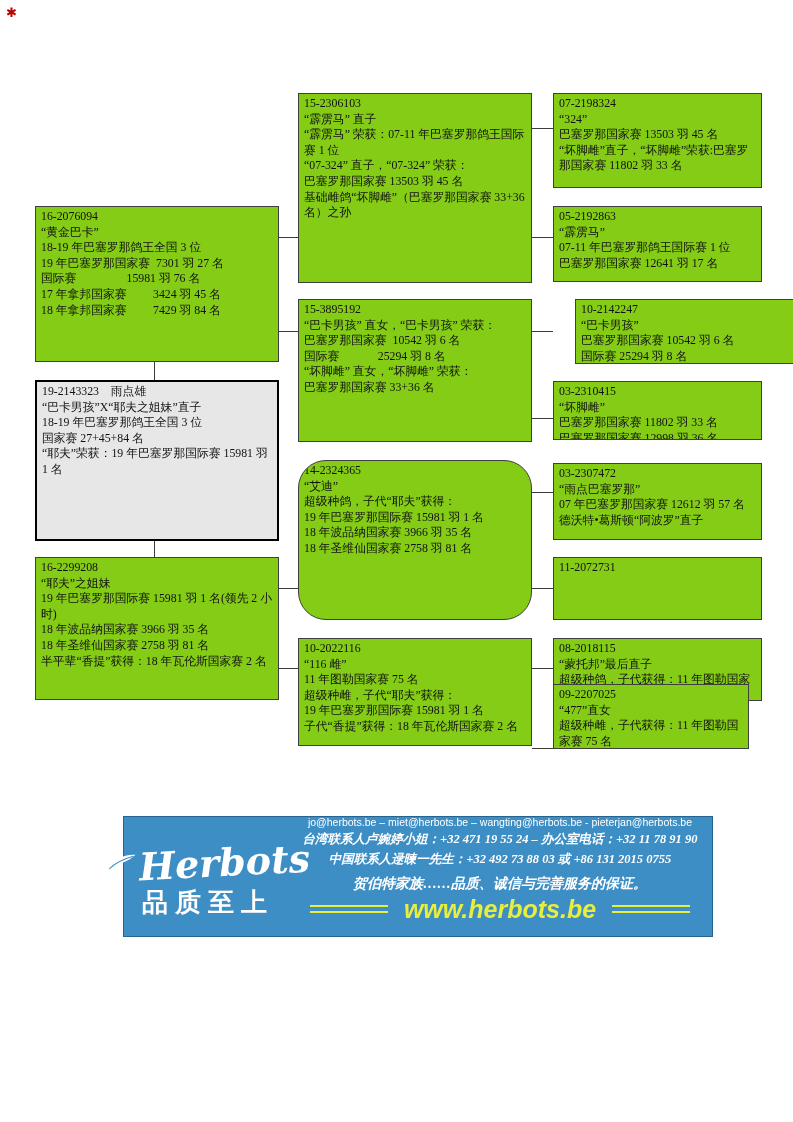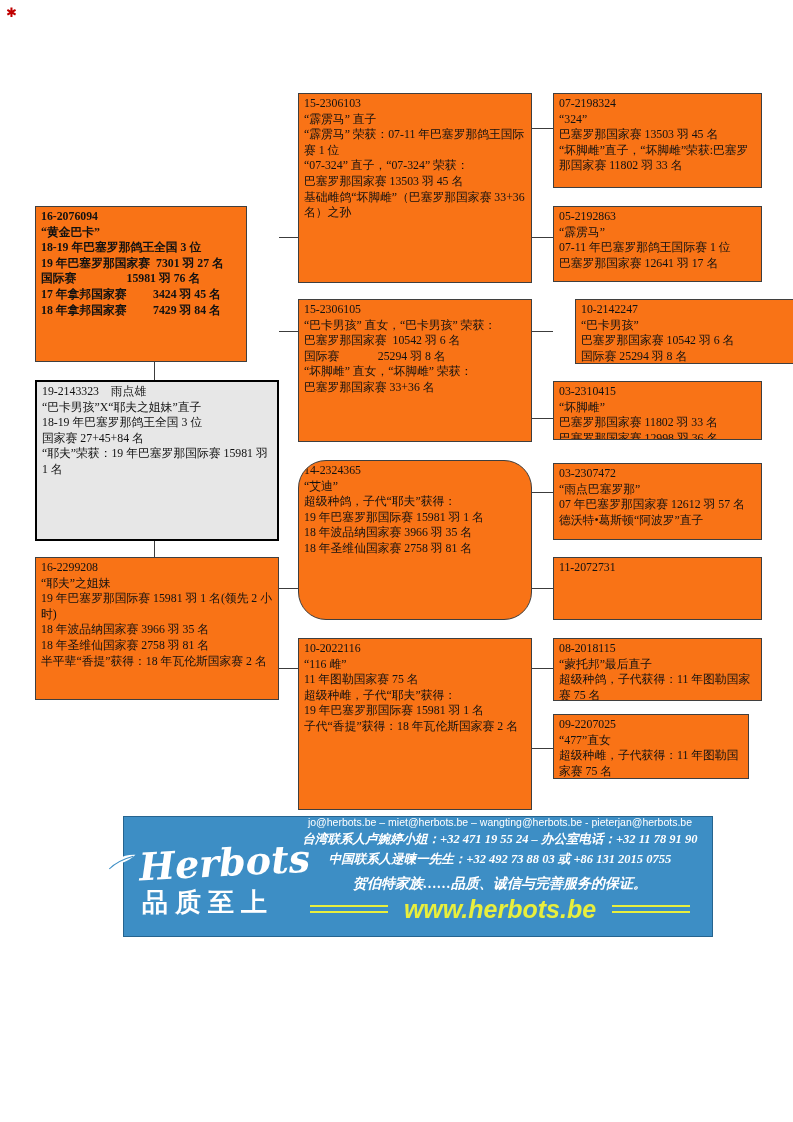--- a/index.html
+++ b/index.html
@@ -1,20 +1,20 @@
 <!DOCTYPE html>
 <html><head>
 <meta charset="utf-8">
 <style>
   html,body{margin:0;padding:0;background:#fff;}
   .page{position:relative;width:793px;height:1122px;background:#ffffff;overflow:hidden;
         font-family:"Liberation Serif","DejaVu Serif",serif;}
   .red-mark{position:absolute;left:6px;top:6px;color:#c00000;font-size:13px;line-height:13px;}
   
-  .pbox{position:absolute;border:1px solid #3f3f3f;background:#f97316;box-sizing:border-box;
+  .pbox{position:absolute;border:1px solid #3f3f3f;background:#84cc16;box-sizing:border-box;
         font-size:11.8px;line-height:15.6px;color:#111;padding:2px 4px 0 5px;overflow:hidden;}
   .pbox .ln{white-space:pre-wrap;}
   .pbox.highlight{border:2px solid #000;background:#e7e7e7;}
   
   .conn{position:absolute;background:#3c3c3c;}
   .conn.h{height:1px;}
   .conn.v{width:1px;}
   
   .banner{position:absolute;left:123px;top:816px;width:590px;height:121px;background:#3d8ec5;
           border:1px solid #26648f;box-sizing:border-box;display:flex;align-items:stretch;color:#fff;}
@@ -34,21 +34,21 @@
   .b-web{font-size:25px;line-height:26px;font-weight:bold;font-style:italic;color:#e8ee3d;
          font-family:"Liberation Sans","DejaVu Sans",sans-serif;}
 </style>
 </head>
 <body>
 
 <div class="page">
 
   <div class="red-mark">✱</div>
 
-  <div class="pbox" style="left:35px;top:206px;width:212px;height:156px;font-weight:bold;">
+  <div class="pbox" style="left:35px;top:206px;width:244px;height:156px;">
       <div class="ln">16-2076094</div>
       <div class="ln">“黄金巴卡”</div>
       <div class="ln">18-19 年巴塞罗那鸽王全国 3 位</div>
       <div class="ln">19 年巴塞罗那国家赛  7301 羽 27 名</div>
       <div class="ln">国际赛                 15981 羽 76 名</div>
       <div class="ln">17 年拿邦国家赛         3424 羽 45 名</div>
       <div class="ln">18 年拿邦国家赛         7429 羽 84 名</div>
     </div>
   <div class="pbox highlight" style="left:35px;top:380px;width:244px;height:161px;">
       <div class="ln">19-2143323    雨点雄</div>
@@ -68,36 +68,36 @@
 
   <div class="pbox" style="left:298px;top:93px;width:234px;height:190px;">
       <div class="ln">15-2306103</div>
       <div class="ln">“霹雳马” 直子</div>
       <div class="ln">“霹雳马” 荣获：07-11 年巴塞罗那鸽王国际赛 1 位</div>
       <div class="ln">“07-324” 直子，“07-324” 荣获：</div>
       <div class="ln">巴塞罗那国家赛 13503 羽 45 名</div>
       <div class="ln">基础雌鸽“坏脚雌”（巴塞罗那国家赛 33+36 名）之孙</div>
     </div>
   <div class="pbox" style="left:298px;top:299px;width:234px;height:143px;">
-      <div class="ln">15-2306105</div>
+      <div class="ln">15-3895192</div>
       <div class="ln">“巴卡男孩” 直女，“巴卡男孩” 荣获：</div>
       <div class="ln">巴塞罗那国家赛  10542 羽 6 名</div>
       <div class="ln">国际赛             25294 羽 8 名</div>
       <div class="ln">“坏脚雌” 直女，“坏脚雌” 荣获：</div>
       <div class="ln">巴塞罗那国家赛 33+36 名</div>
     </div>
   <div class="pbox" style="left:298px;top:460px;width:234px;height:160px;border-radius:28px;">
       <div class="ln">14-2324365</div>
       <div class="ln">“艾迪”</div>
       <div class="ln">超级种鸽，子代“耶夫”获得：</div>
       <div class="ln">19 年巴塞罗那国际赛 15981 羽 1 名</div>
       <div class="ln">18 年波品纳国家赛 3966 羽 35 名</div>
       <div class="ln">18 年圣维仙国家赛 2758 羽 81 名</div>
     </div>
-  <div class="pbox" style="left:298px;top:638px;width:234px;height:172px;">
+  <div class="pbox" style="left:298px;top:638px;width:234px;height:108px;">
       <div class="ln">10-2022116</div>
       <div class="ln">“116 雌”</div>
       <div class="ln">11 年图勒国家赛 75 名</div>
       <div class="ln">超级种雌，子代“耶夫”获得：</div>
       <div class="ln">19 年巴塞罗那国际赛 15981 羽 1 名</div>
       <div class="ln">子代“香提”获得：18 年瓦伦斯国家赛 2 名</div>
     </div>
 
   <div class="pbox" style="left:553px;top:93px;width:209px;height:95px;">
       <div class="ln">07-2198324</div>
@@ -130,21 +130,21 @@
       <div class="ln">德沃特•葛斯顿“阿波罗”直子</div>
     </div>
   <div class="pbox" style="left:553px;top:557px;width:209px;height:63px;">
       <div class="ln">11-2072731</div>
     </div>
   <div class="pbox" style="left:553px;top:638px;width:209px;height:63px;">
       <div class="ln">08-2018115</div>
       <div class="ln">“蒙托邦”最后直子</div>
       <div class="ln">超级种鸽，子代获得：11 年图勒国家赛 75 名</div>
     </div>
-  <div class="pbox" style="left:553px;top:714px;width:196px;height:65px;">
+  <div class="pbox" style="left:553px;top:684px;width:196px;height:65px;">
       <div class="ln">09-2207025</div>
       <div class="ln">“477”直女</div>
       <div class="ln">超级种雌，子代获得：11 年图勒国家赛 75 名</div>
     </div>
 
   <div class="conn h" style="left:279px;top:237px;width:19px;"></div>
   <div class="conn h" style="left:279px;top:331px;width:19px;"></div>
   <div class="conn h" style="left:279px;top:588px;width:19px;"></div>
   <div class="conn h" style="left:279px;top:668px;width:19px;"></div>
   <div class="conn h" style="left:532px;top:128px;width:21px;"></div>

